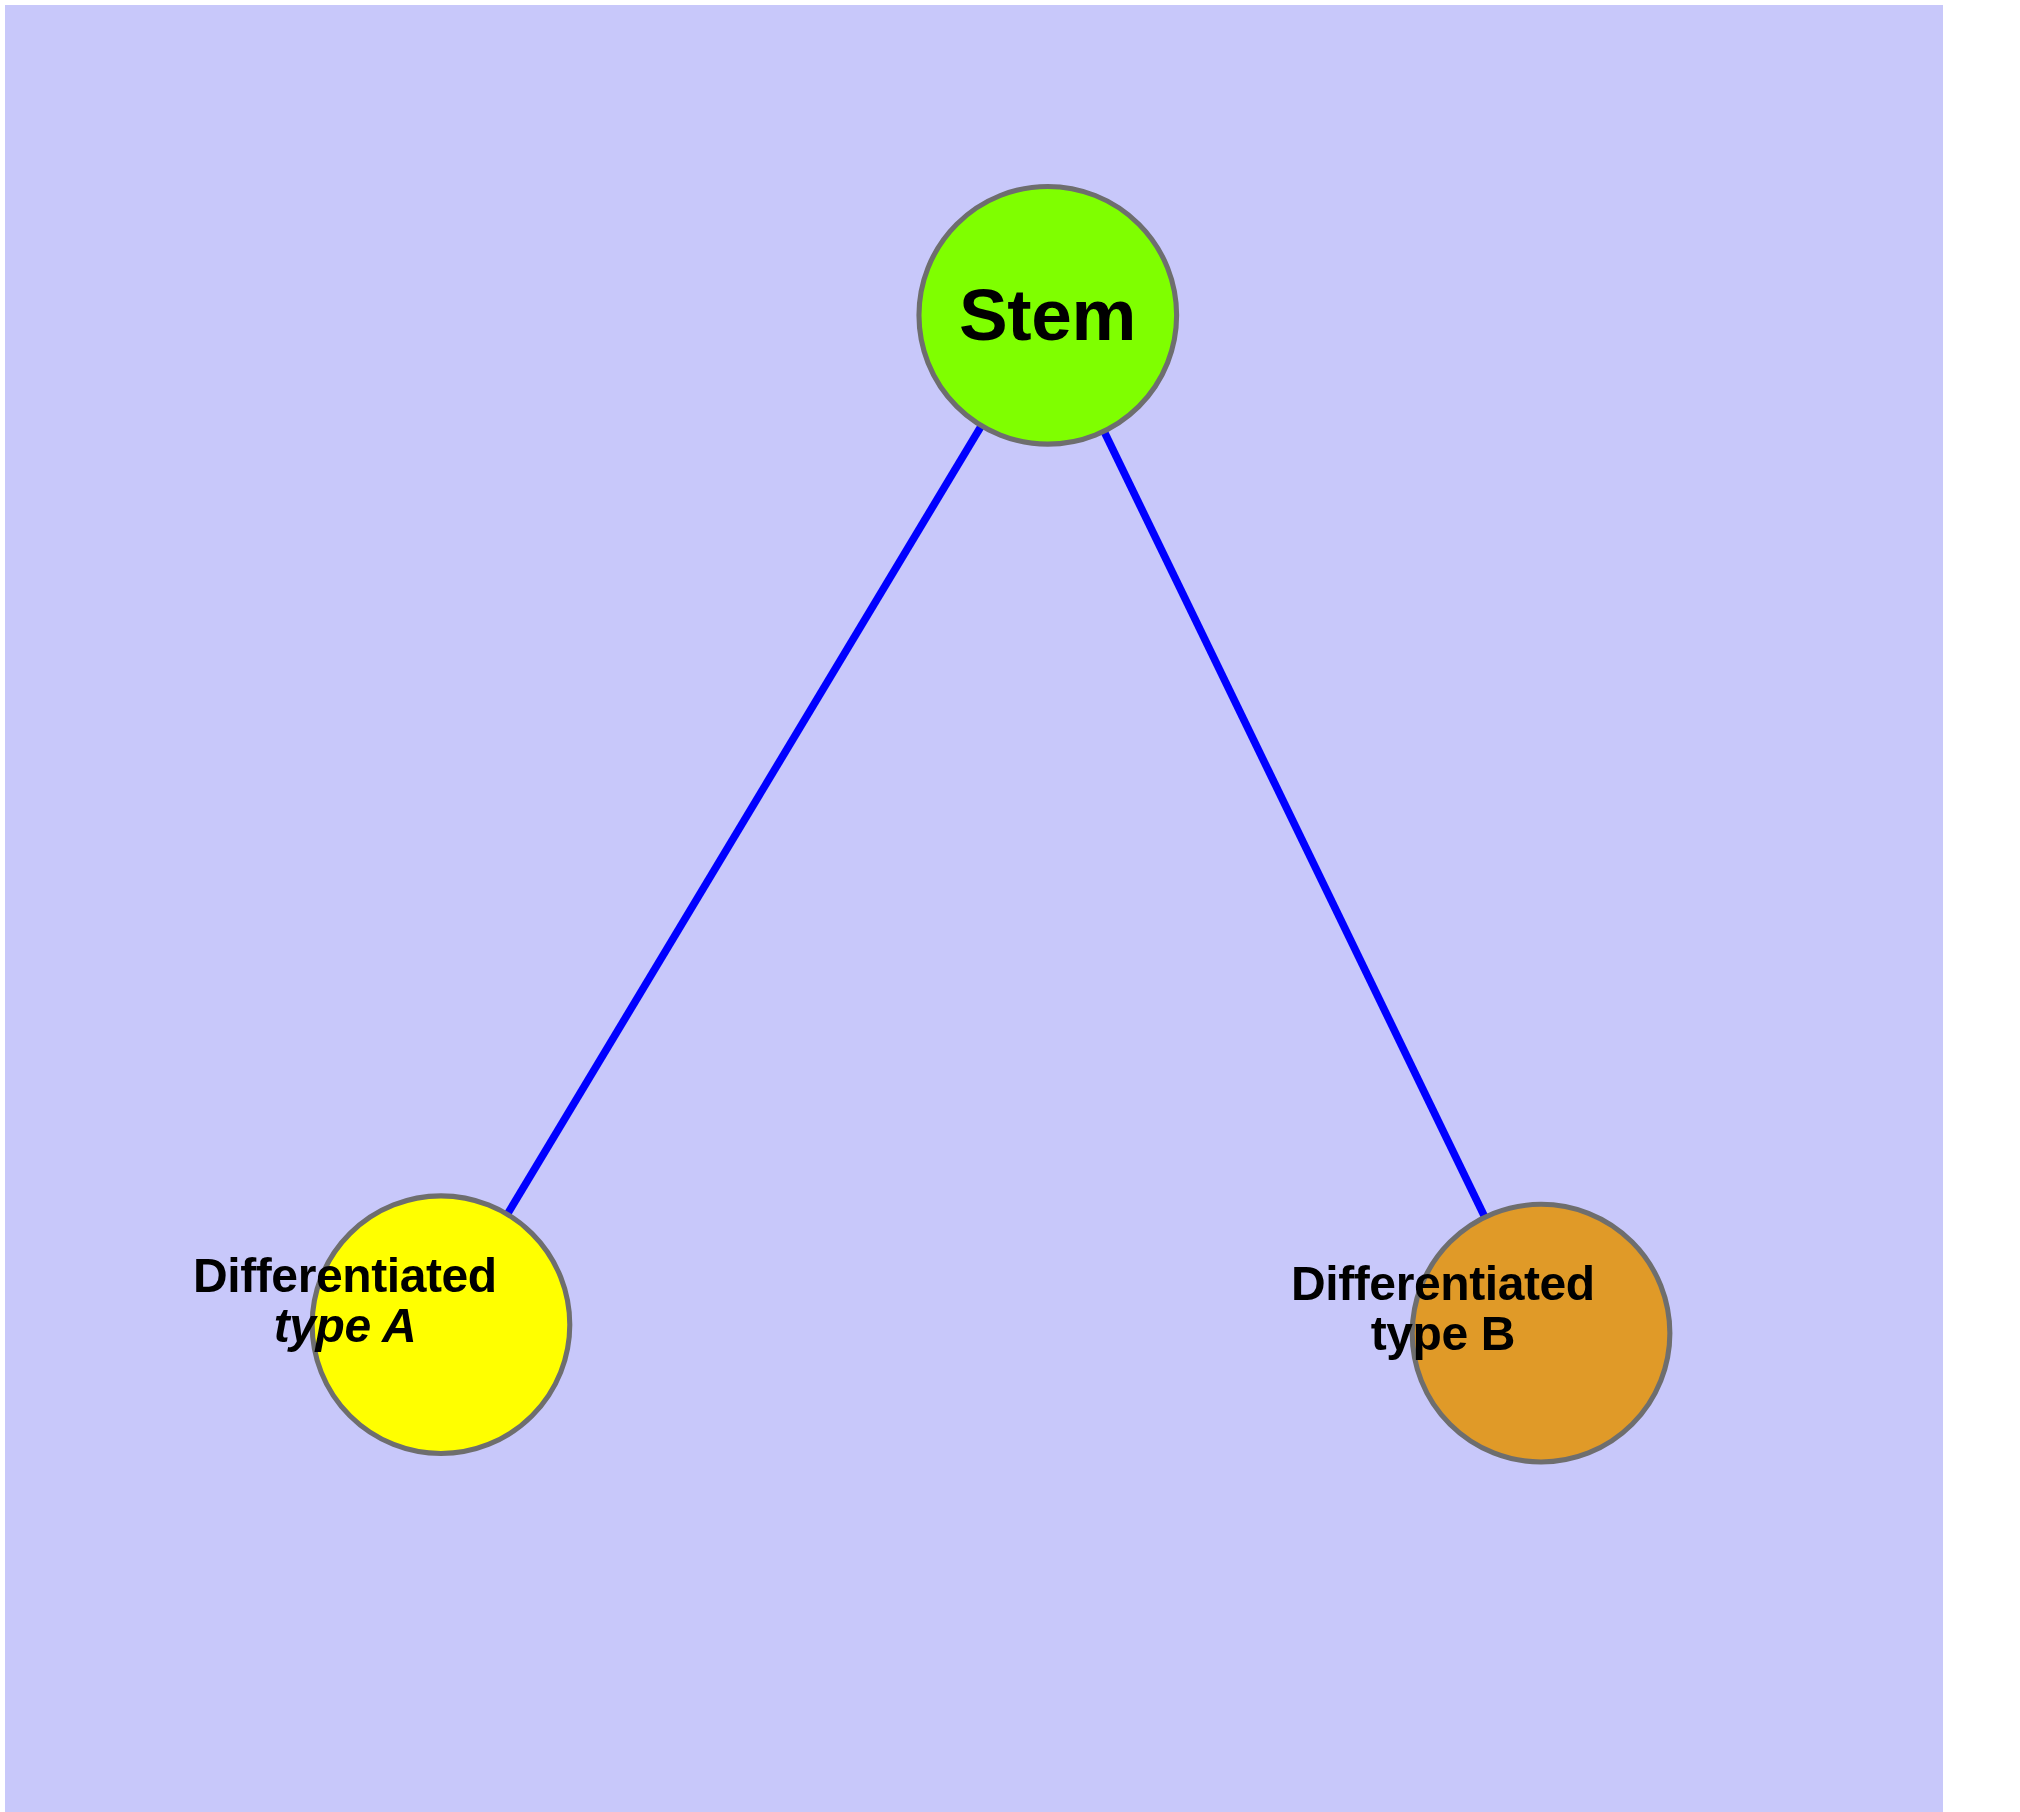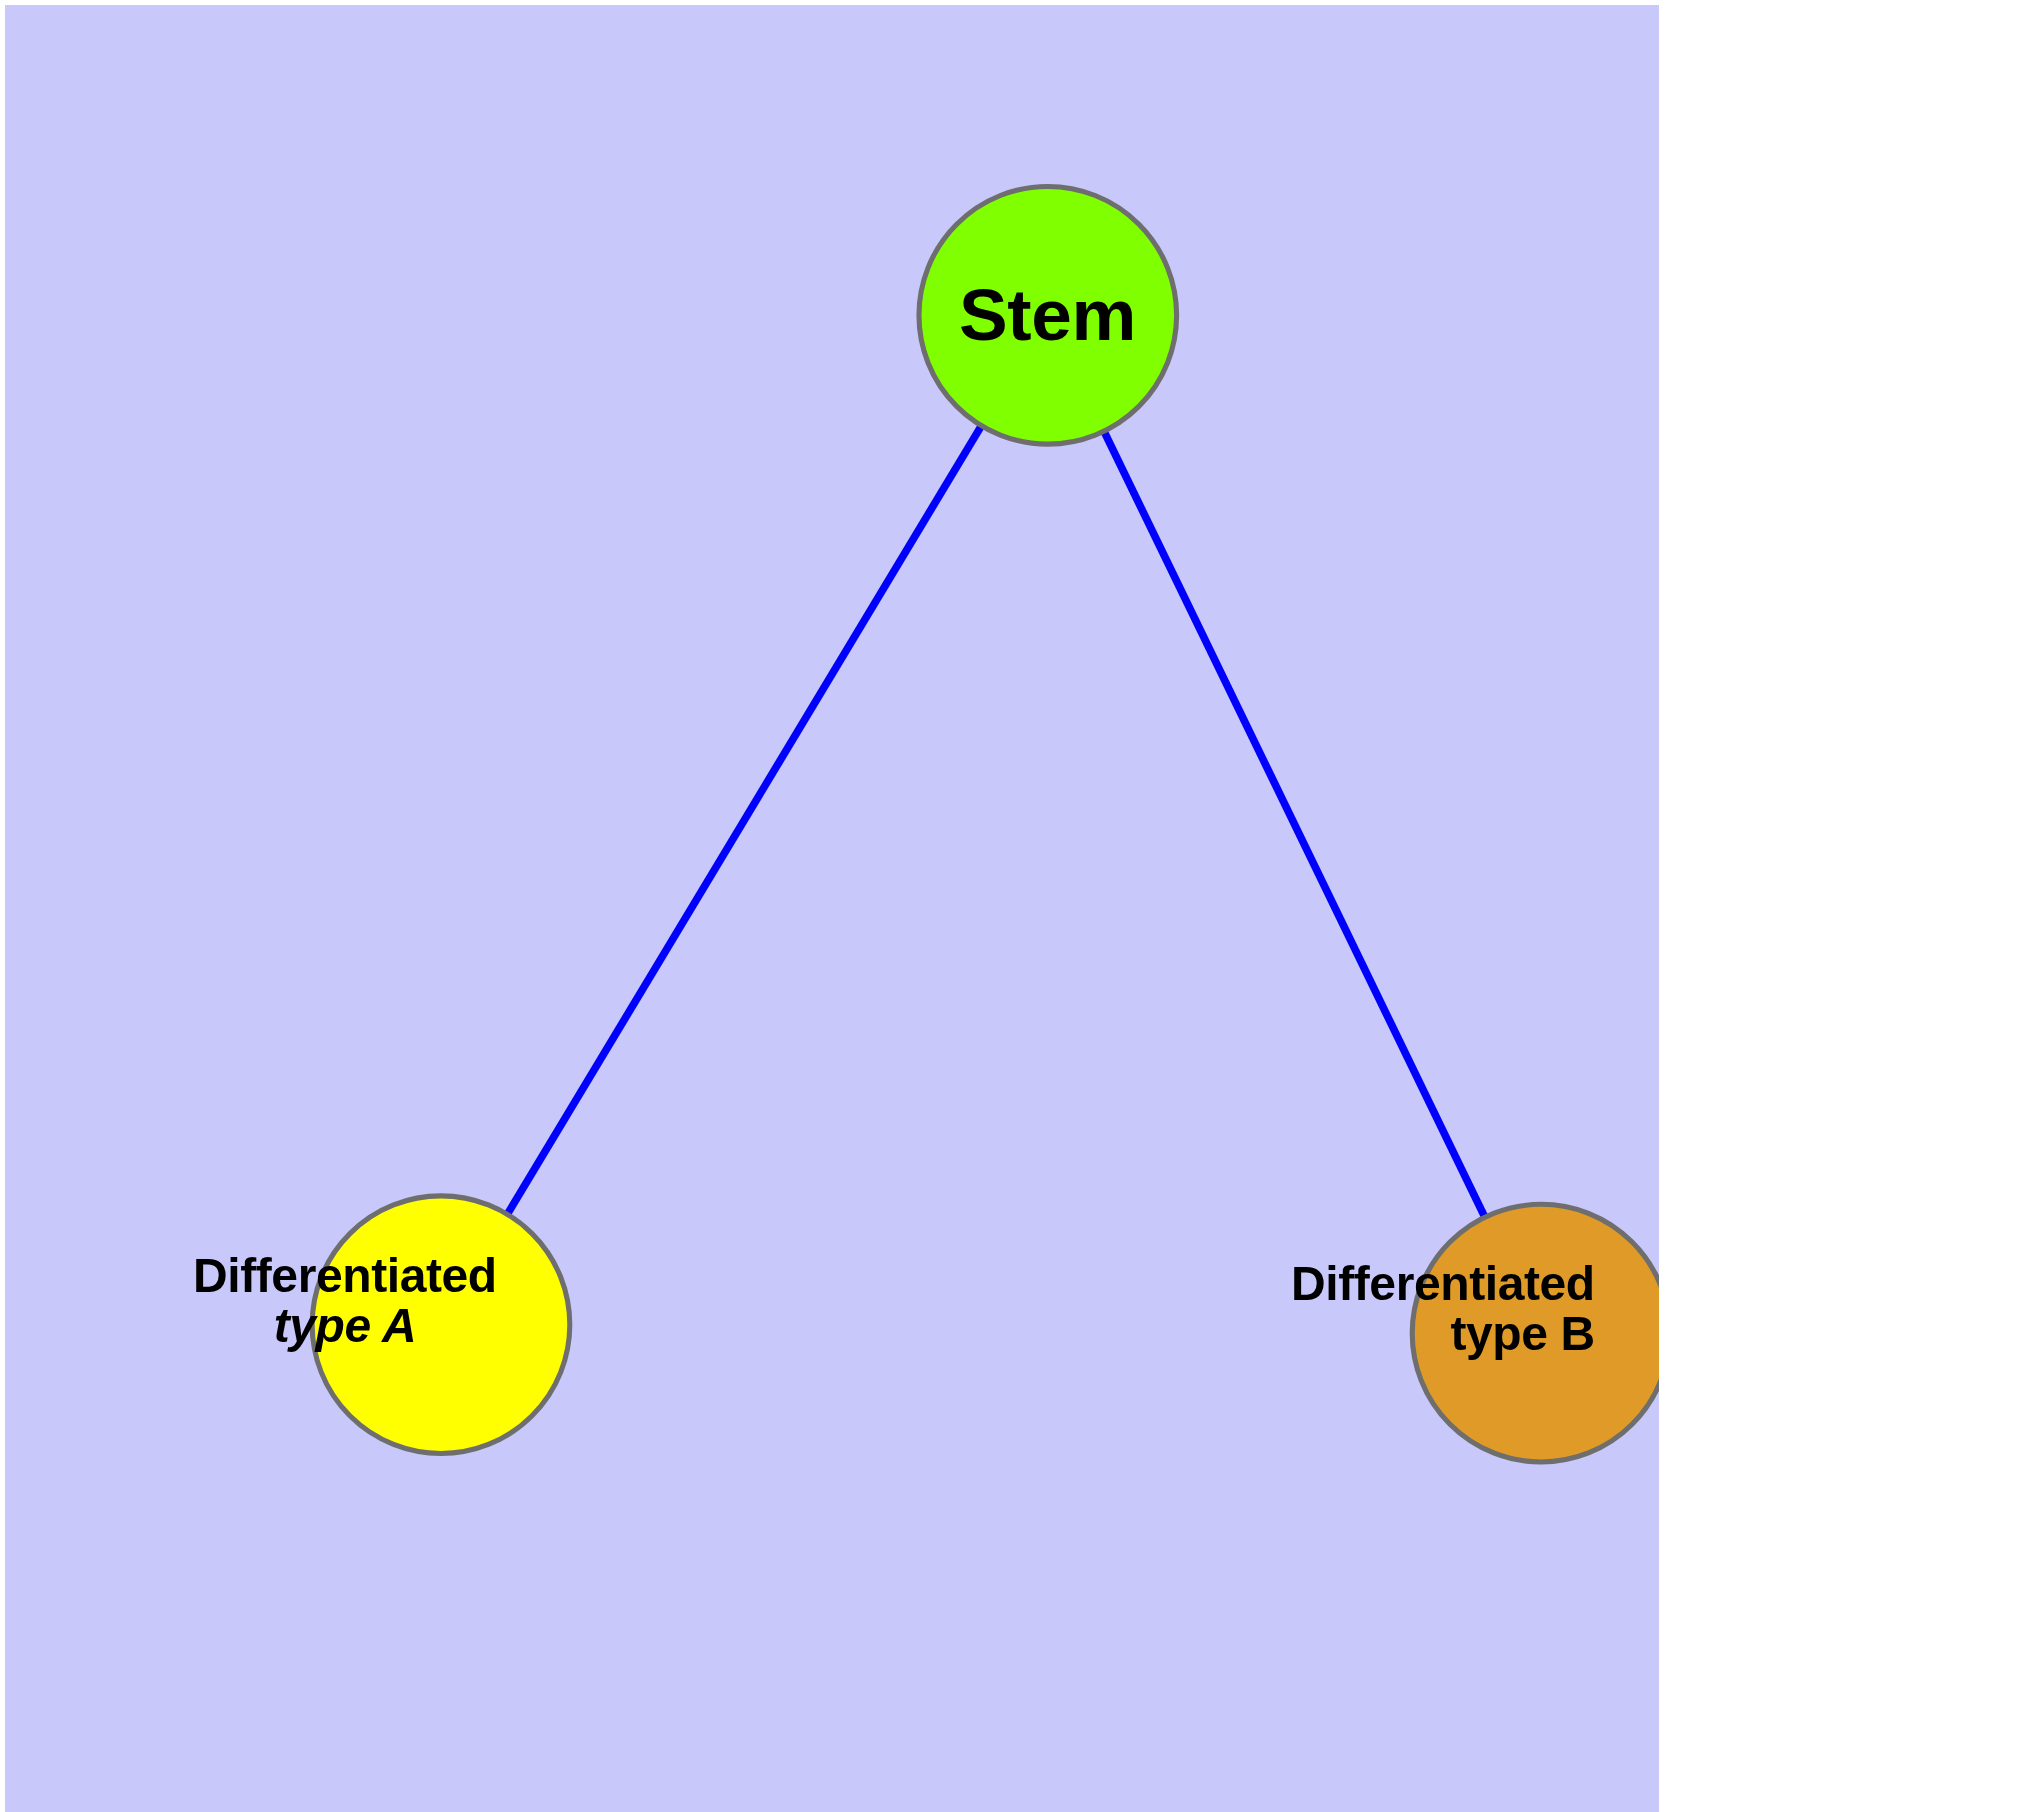--- a/index.html
+++ b/index.html
@@ -3,21 +3,21 @@
 <meta charset="utf-8">
 <title>Cell Differentiation Graph</title>
 <style>
   html, body {
     margin: 0;
     padding: 0;
     background: #ffffff;
   }
   #canvas {
     position: relative;
-    width: 1659px;
+    width: 1943px;
     height: 1812px;
     overflow: hidden;
     background: #ffffff;
     font-family: "Liberation Sans", "DejaVu Sans", sans-serif;
   }
   #plot-background {
     position: absolute;
     left: 5.1px;
     top: 5.1px;
     width: 2015px;
@@ -62,17 +62,17 @@
     <g id="node-layer">
         <circle cx="1236" cy="372" r="152" fill="#7fff00" stroke="#6e6e6e" stroke-width="6"></circle>
         <circle cx="520" cy="1563" r="152" fill="#ffff00" stroke="#6e6e6e" stroke-width="6"></circle>
         <circle cx="1818" cy="1573" r="152" fill="#e09a28" stroke="#6e6e6e" stroke-width="6"></circle>
       </g>
   </svg>
 
   <div id="label-layer">
       <div class="node-label single" style="left: 959px; top: 277px;"><span style="display: block;">Stem</span></div>
       <div class="node-label" style="left: 193px; top: 1251px;"><span style="display: block;">Differentiated</span><span style="display: block; font-style: italic;">type A</span></div>
-      <div class="node-label" style="left: 1291px; top: 1259px;"><span style="display: block;">Differentiated</span><span style="display: block; text-align: right;">type B</span></div>
+      <div class="node-label" style="left: 1291px; top: 1259px;"><span style="display: block;">Differentiated</span><span style="display: block;">type B</span></div>
     </div>
 
 </div>
 
 
 </body></html>

